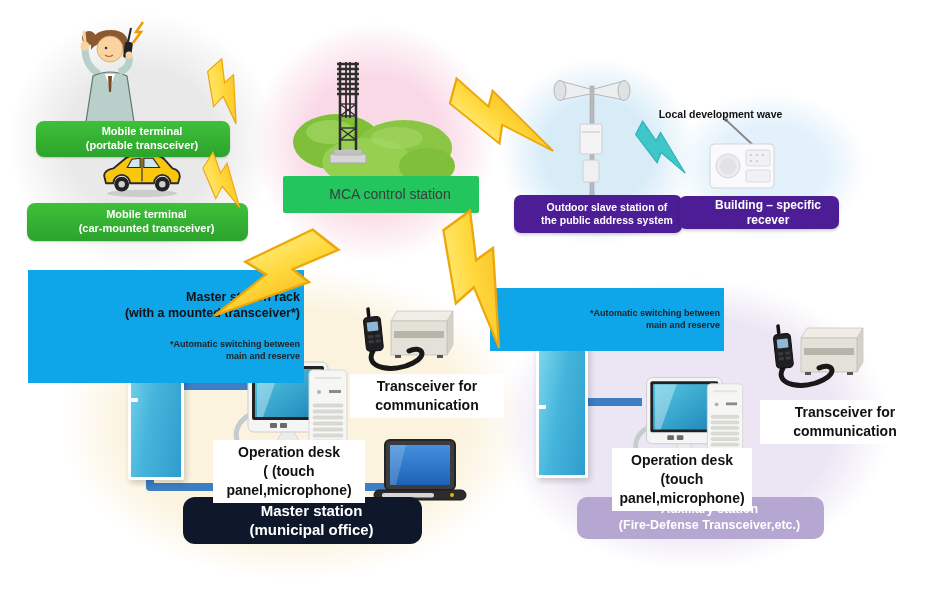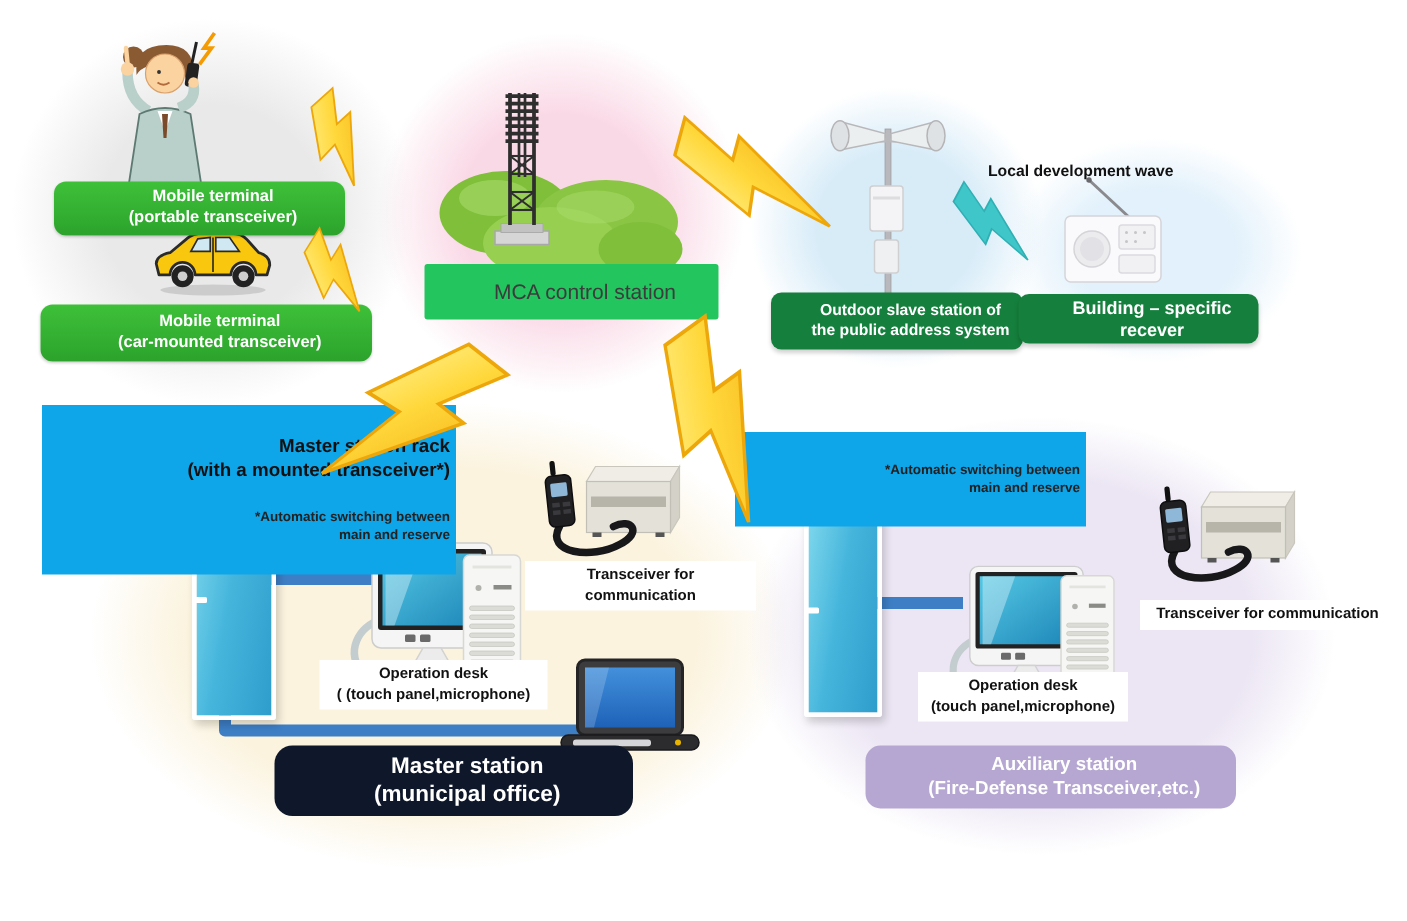--- a/index.html
+++ b/index.html
@@ -12,27 +12,27 @@
   .blob.sky2{left:672px;top:92px;width:196px;height:150px;background:radial-gradient(closest-side,#e2f1fb 55%,rgba(226,241,251,0) 100%);}
   .blob.cream{left:60px;top:268px;width:470px;height:312px;background:radial-gradient(closest-side,#fbf3de 72%,rgba(251,243,222,0) 100%);}
   .blob.lav{left:498px;top:278px;width:392px;height:292px;background:radial-gradient(closest-side,#ece6f4 72%,rgba(236,230,244,0) 100%);}
   svg.icon{position:absolute;z-index:2;overflow:visible;}
   svg.lines{position:absolute;left:0;top:0;z-index:1;}
   svg.bolt{position:absolute;z-index:5;overflow:visible;}
   .lbl{position:absolute;display:flex;align-items:center;justify-content:center;text-align:center;
        white-space:pre-line;font-weight:bold;z-index:4;line-height:1.25;padding-left:18px;}
   .lbl.green{background:linear-gradient(180deg,#3ec039 0%,#2ca32c 100%);color:#fff;font-size:11px;border-radius:8px;box-shadow:0 1px 2px rgba(0,0,0,.2);}
   .lbl.pinkl{background:#22c55e;color:#3c3c3c;font-weight:normal;font-size:14px;border-radius:2px;}
-  .lbl.bluel{background:#15803d;color:#fff;font-size:10.5px;border-radius:7px;box-shadow:0 2px 3px rgba(0,0,0,.18);}
+  .lbl.bluel{background:#4c1d95;color:#fff;font-size:10.5px;border-radius:7px;box-shadow:0 2px 3px rgba(0,0,0,.18);}
   .lbl.orangel{background:#0f172a;color:#fff;font-size:15px;border-radius:12px;}
   .lbl.purplel{background:#b5a7d1;color:#fff;font-size:12.5px;border-radius:10px;}
   .rack-text{position:absolute;text-align:right;z-index:4;background:#0ea5e9;padding:2px 4px;white-space:pre-line;}
   .rt-title{font-size:12.5px;font-weight:bold;color:#111;line-height:1.25;}
   .rt-note{font-size:9px;font-weight:bold;color:#222;line-height:1.3;}
-  .cap{position:absolute;font-size:10px;font-weight:bold;color:#111;text-align:center;z-index:4;white-space:pre-line;line-height:1.35;}
+  .cap{position:absolute;font-size:14px;font-weight:bold;color:#111;text-align:center;z-index:4;white-space:pre-line;line-height:1.35;}
   .cap.boxed{background:#fff;padding:3px 6px;}
   .rack{position:absolute;z-index:2;border:3px solid #fff;border-radius:2px;
         background:linear-gradient(100deg,#7ed7ec 0%,#45b5dc 45%,#2f9dcc 100%);
         box-shadow:2px 3px 6px rgba(0,0,0,.18);}
   .rack .handle{position:absolute;left:-1px;top:46%;width:8px;height:4px;background:#fff;border-radius:1px;}
 </style>
 </head>
 <body>
 
 <div id="canvas">

